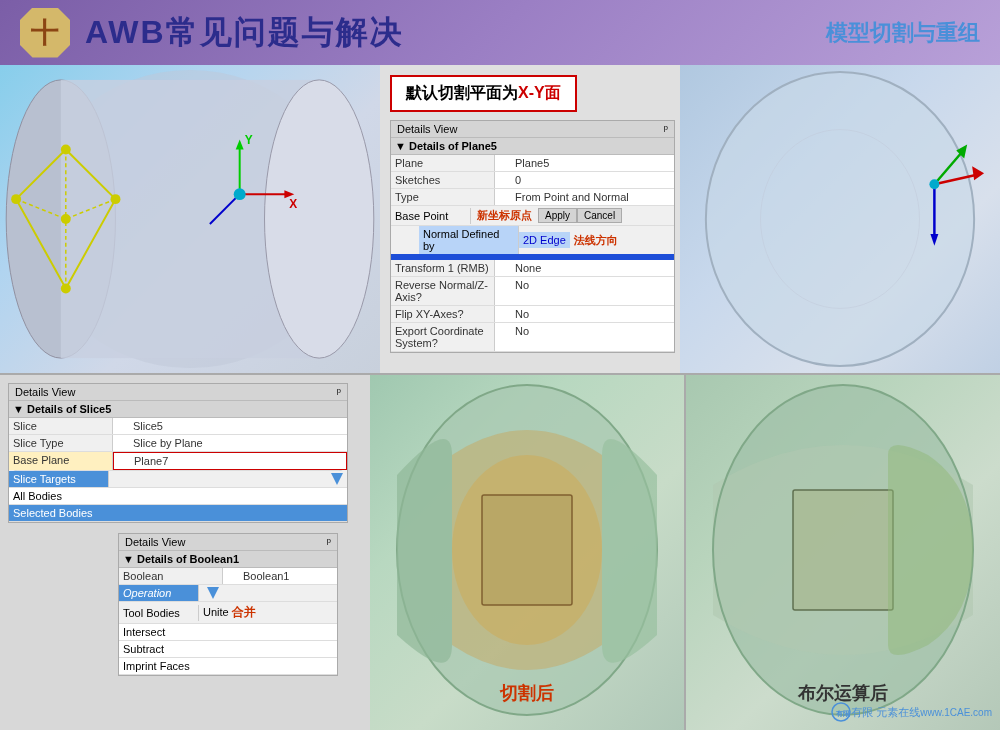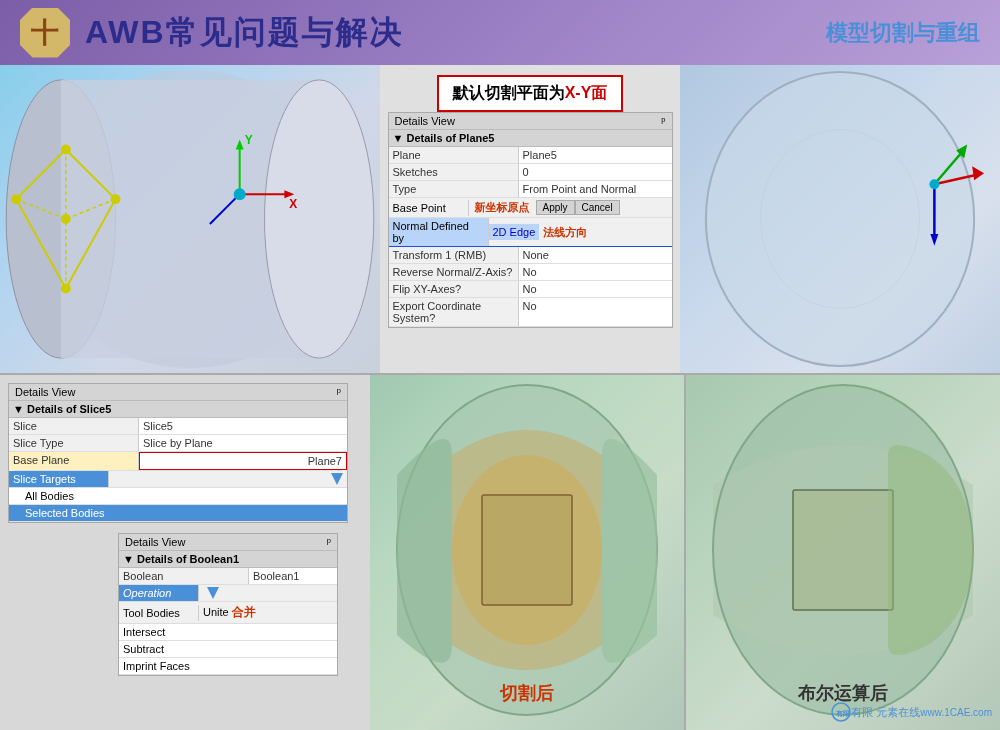--- a/index.html
+++ b/index.html
@@ -69,23 +69,23 @@
       position: relative;
       overflow: hidden;
     }
 
     
     .center-panel {
       width: 300px;
       background: #e0e0e0;
       display: flex;
       flex-direction: column;
-      align-items: center;
+      align-items: flex-start;
       padding: 10px;
-      gap: 0;
+      gap: 8px;
     }
 
     .slice-label-box {
       border: 2px solid #cc0000;
       background: #fff;
       padding: 6px 14px;
       font-size: 16px;
       font-weight: bold;
       color: #000;
       text-align: center;
@@ -112,29 +112,29 @@
       background: #d4d4d4;
       padding: 2px 4px;
       font-weight: bold;
       border-bottom: 1px solid #bbb;
     }
     .details-row {
       display: flex;
       border-bottom: 1px solid #ddd;
     }
     .details-row .cell-label {
-      width: 130px;
+      width: 104px;
       padding: 2px 4px;
       background: #f0f0f0;
       border-right: 1px solid #ccc;
       color: #333;
     }
     .details-row .cell-value {
       flex: 1;
-      padding: 2px 4px;
+      padding: 2px 20px;
       background: #ffffff;
       color: #333;
     }
 
     .base-point-row {
       display: flex;
       border-bottom: 1px solid #ddd;
       align-items: center;
     }
     .base-point-row .cell-label {
@@ -158,22 +158,23 @@
     .base-point-row .btn-cancel {
       background: #d4d4d4;
       border: 1px solid #aaa;
       padding: 1px 6px;
       cursor: pointer;
       font-size: 10px;
     }
 
     .normal-row {
       display: flex;
-      border-bottom: 1px solid #1d4ed8;
-      align-items: center;
+      border-bottom: 6px solid #1d4ed8;
+      align-items: center;
+      padding-left: 28px;
     }
     .normal-row .cell-label {
       width: 100px;
       padding: 2px 4px;
       background: #b8d4f8;
       border-right: 1px solid #ccc;
     }
     .normal-row .cell-value {
       padding: 2px 4px;
       background: #b8d4f8;
@@ -278,21 +279,21 @@
       justify-content: space-between;
     }
     .dropdown-arrow {
       width: 12px;
       height: 12px;
       background: #4a90d9;
       clip-path: polygon(0 0, 100% 0, 50% 100%);
       display: inline-block;
     }
     .list-item {
-      padding: 2px 16px;
+      padding: 2px 4px;
       background: #ffffff;
       border-bottom: 1px solid #ddd;
     }
     .list-item.selected {
       background: #4a90d9;
       color: white;
     }
 
     
     .bool-details {
@@ -540,21 +541,21 @@
           <div class="cell-value">Slice5</div>
         </div>
 
         <div class="details-row">
           <div class="cell-label">Slice Type</div>
           <div class="cell-value">Slice by Plane</div>
         </div>
 
         <div class="details-row" style="background:#0c4a6e;border-radius:8px;">
           <div class="cell-label" style="background:#fff0c0;">Base Plane</div>
-          <div class="cell-value" style="background:#fff;border:1px solid #cc0000;text-align:right;">Plane7</div>
+          <div class="cell-value" style="background:#fff;border:1px solid #cc0000;">Plane7</div>
         </div>
 
         <div class="dropdown-row">
           <div class="cell-label">Slice Targets</div>
           <div class="cell-value">
             <span></span>
             <span class="dropdown-arrow"></span>
           </div>
         </div>
 

